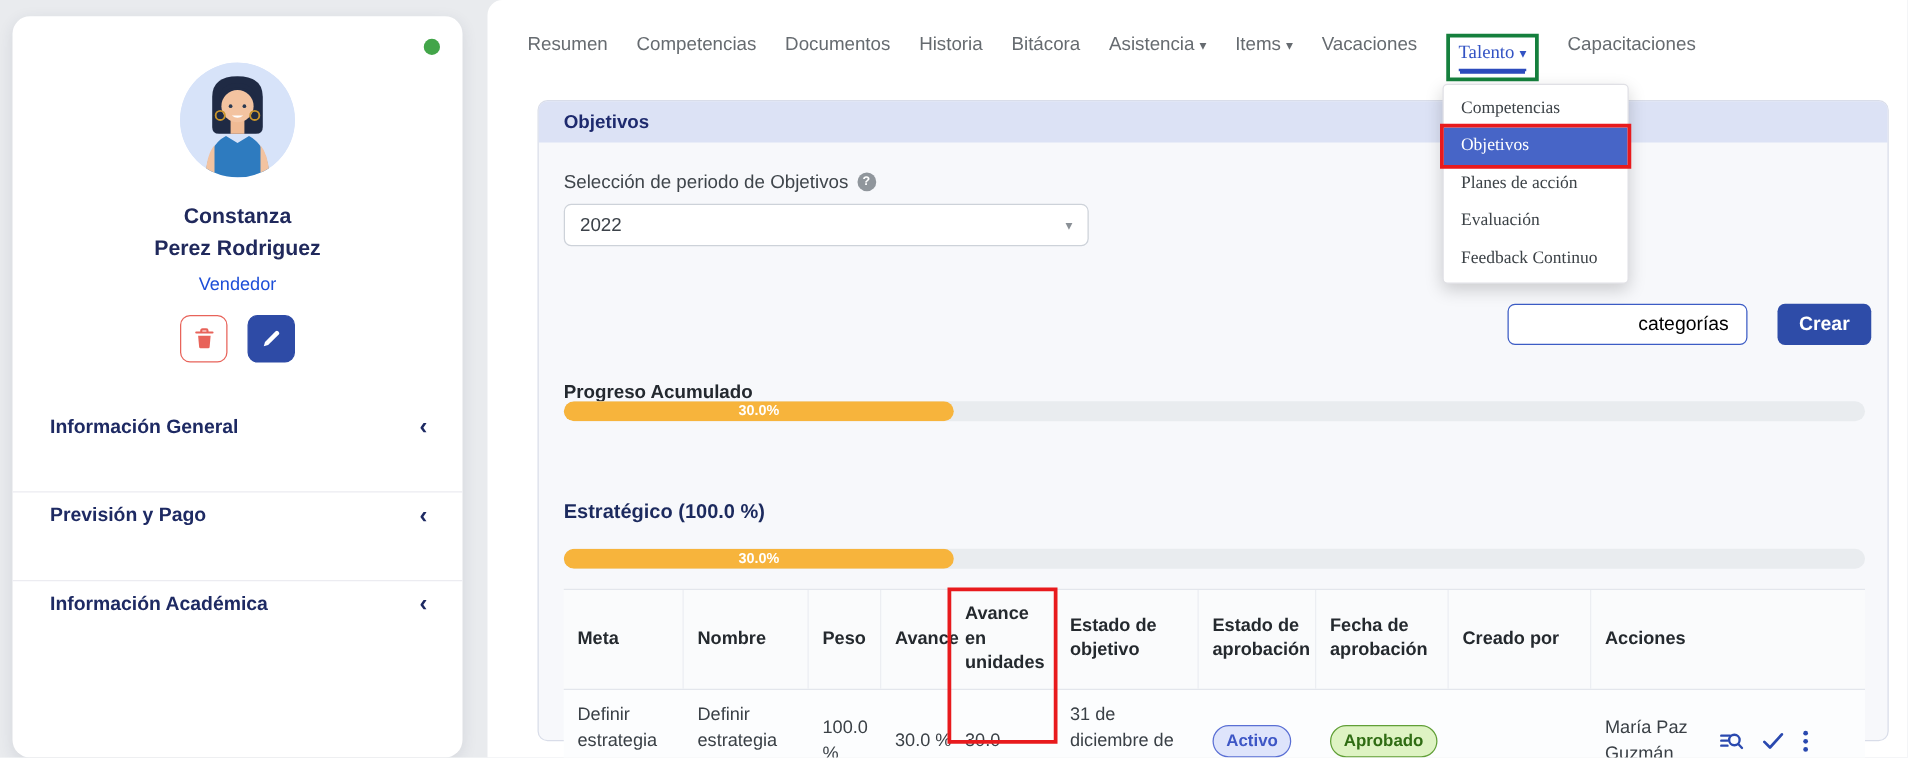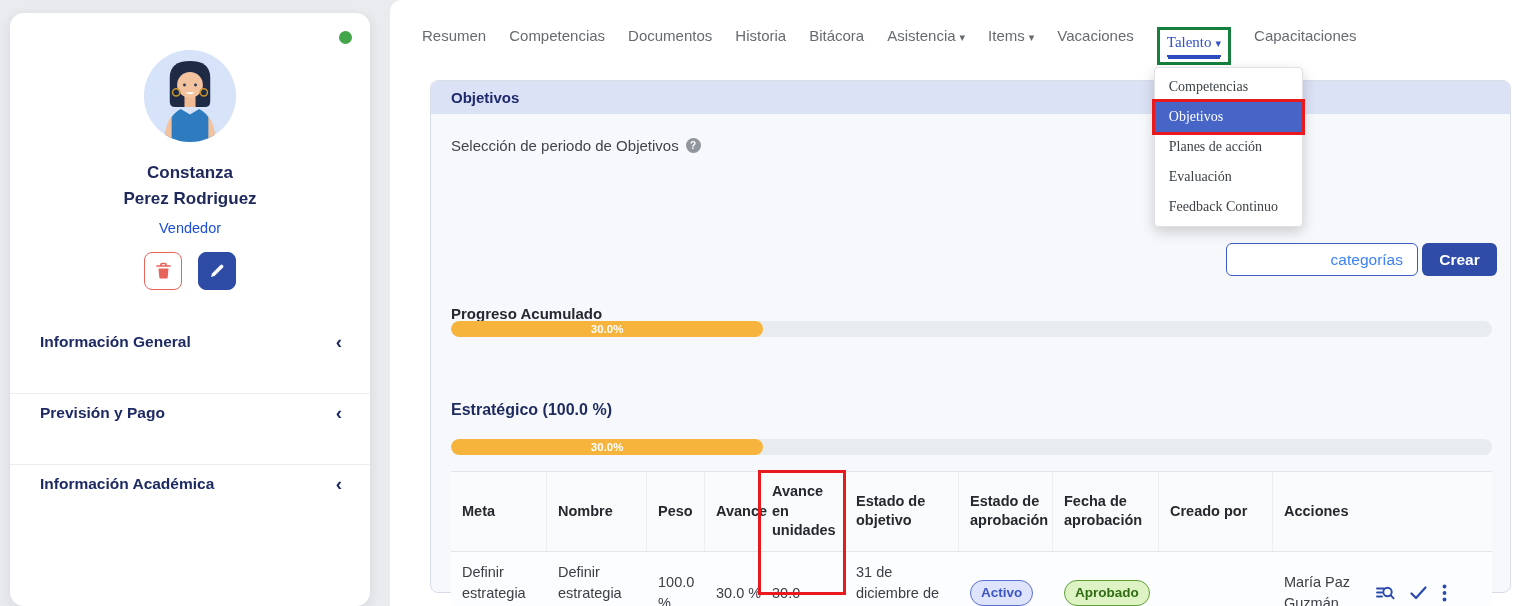--- a/index.html
+++ b/index.html
@@ -61,22 +61,22 @@
   .period-label-row { display:flex; align-items:center; gap:7px; padding-top:23px; }
   .period-label { color:#3f454b; font-size:15px; }
   .help-icon { width:15px; height:15px; border-radius:50%; background:#90969c; color:#fff;
     font-size:10px; font-weight:bold; display:flex; align-items:center; justify-content:center; }
   .select-box { margin-top:9px; width:420px; height:34px; background:#fff;
     border:1px solid #cdd2d9; border-radius:6px; display:flex; align-items:center;
     justify-content:space-between; padding:0 12px; cursor:pointer; }
   .select-value { color:#3c4249; font-size:15px; }
   .select-caret { color:#8a9096; font-size:11px; }
 
-  .btn-categories { position:absolute; top:129px; right:92px; width:192px; height:33px;
-    background:#fff; border:1px solid #3c5cc5; border-radius:6px; color:#3b82f6;
+  .btn-categories { position:absolute; top:129px; right:112px; width:192px; height:33px;
+    background:#fff; border:1px solid #3c5cc5; border-radius:6px; color:#000000;
     font-size:15.5px; display:flex; align-items:center; justify-content:flex-end;
     padding-right:14px; cursor:pointer; z-index:2; }
   .btn-create { position:absolute; top:129px; right:13px; width:75px; height:33px;
     background:#2e4ca8; border-radius:6px; color:#fff; font-size:15.5px; font-weight:bold;
     display:flex; align-items:center; justify-content:center; cursor:pointer; }
 
   .progress-label { margin-top:0; color:#24292f; font-size:15px; font-weight:bold; }
   .lbl-acumulado { position:absolute; left:20px; top:191px; }
   .bar { position:absolute; left:20px; top:207px; width:1041px; height:16px;
     background:#e9ecef; border-radius:8px; overflow:hidden; }
@@ -205,20 +205,24 @@
 
 <div class="panel">
   <div class="panel-header">
     <span class="panel-title">Objetivos</span>
   </div>
 
   <div class="panel-body">
     <div class="period-label-row">
       <span class="period-label">Selección de periodo de Objetivos</span>
       <span class="help-icon">?</span>
+    </div>
+    <div class="select-box">
+      <span class="select-value">2022</span>
+      <span class="select-caret">▾</span>
     </div>
 
     <div class="btn-categories">
       <span>categorías</span>
     </div>
     <div class="btn-create">
       <span>Crear</span>
     </div>
 
     <div class="progress-label lbl-acumulado">Progreso Acumulado</div>

